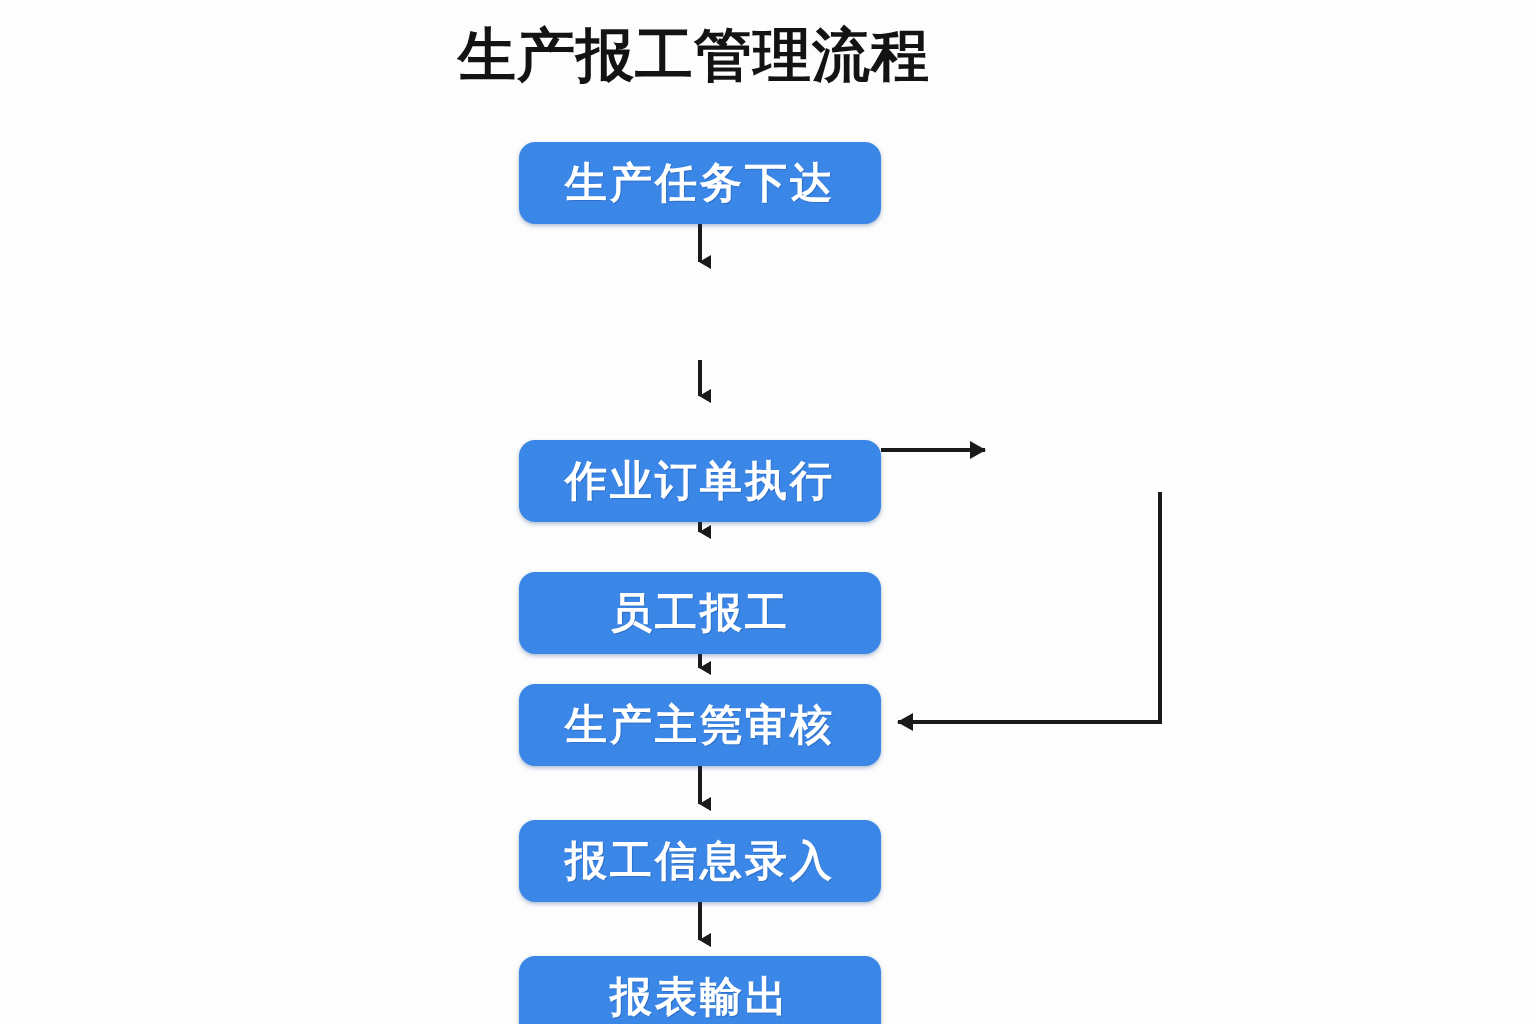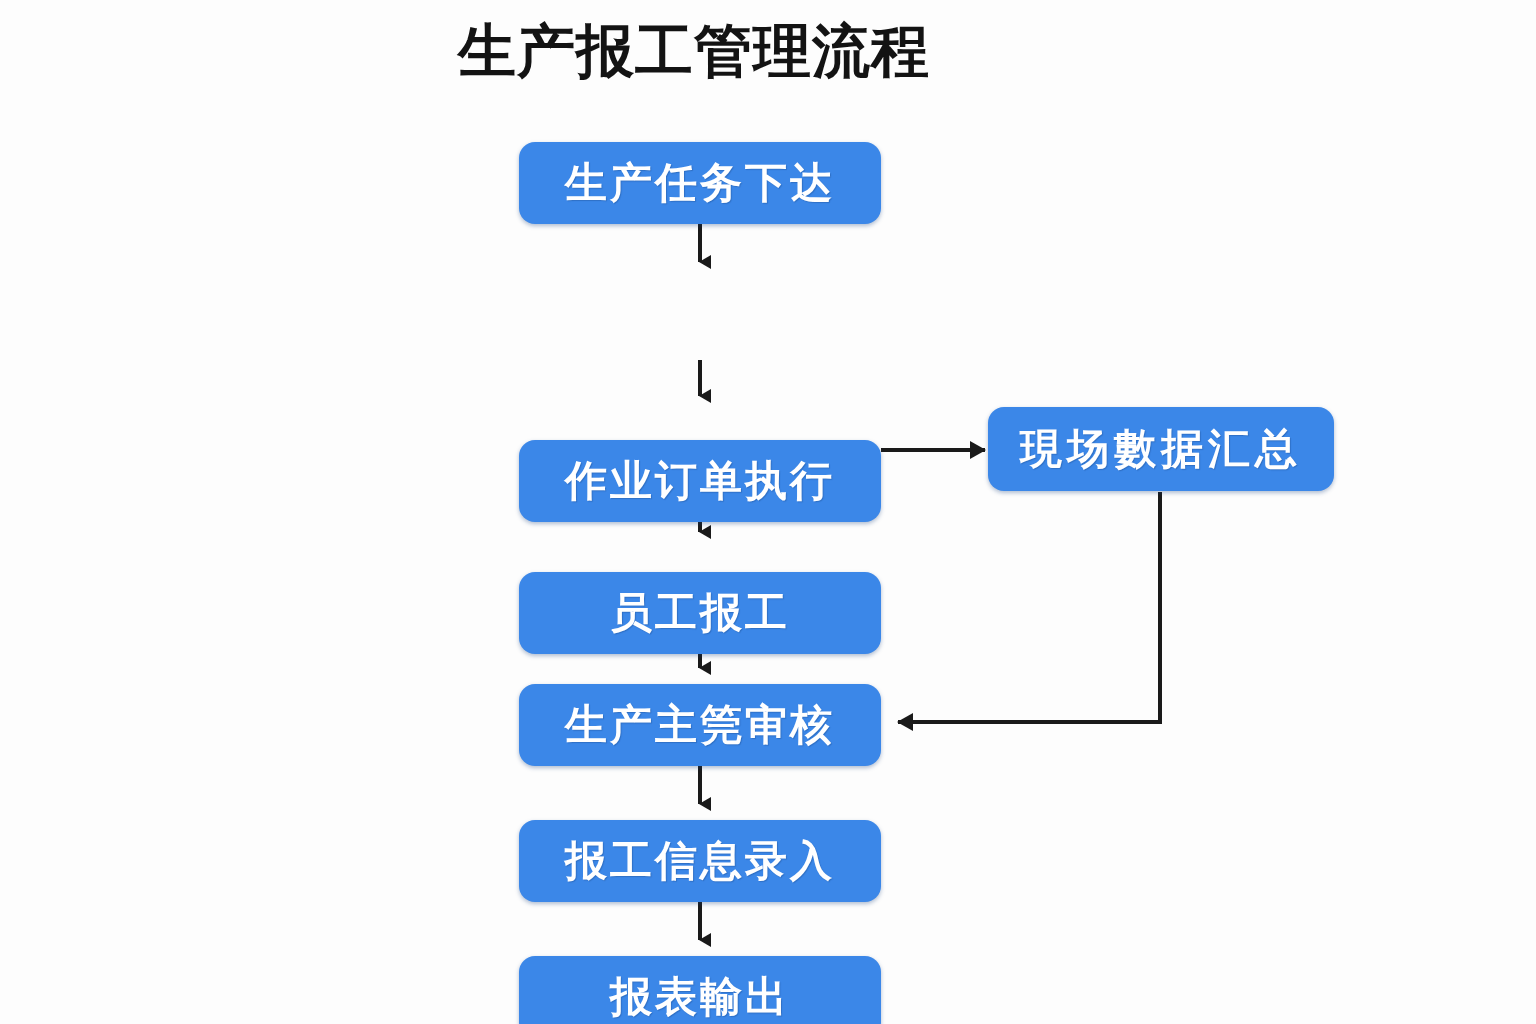--- a/index.html
+++ b/index.html
@@ -26,21 +26,21 @@
   #flow-title {
     position: absolute;
     left: 458px;
     top: 24px;
     font-size: 58px;
     line-height: 1.1;
     font-weight: 700;
     color: #131313;
     letter-spacing: 1px;
     white-space: nowrap;
-    font-family: Liberation Mono, monospace;
+    font-family: Liberation Serif, serif;
   }
 
   
   .node {
     position: absolute;
     box-sizing: border-box;
     background: #3b87e8;
     border-radius: 16px;
     display: flex;
     align-items: center;
@@ -130,17 +130,14 @@
   </div>
 
   <div class="node main n5">
     <span class="node-label">报工信息录入</span>
   </div>
 
   <div class="node main n6">
     <span class="node-label">报表輸出</span>
   </div>
 
-  <div class="node side">
-    <span class="node-label">現场數据汇总</span>
-  </div>
 
 </div>
 
 </body></html>

